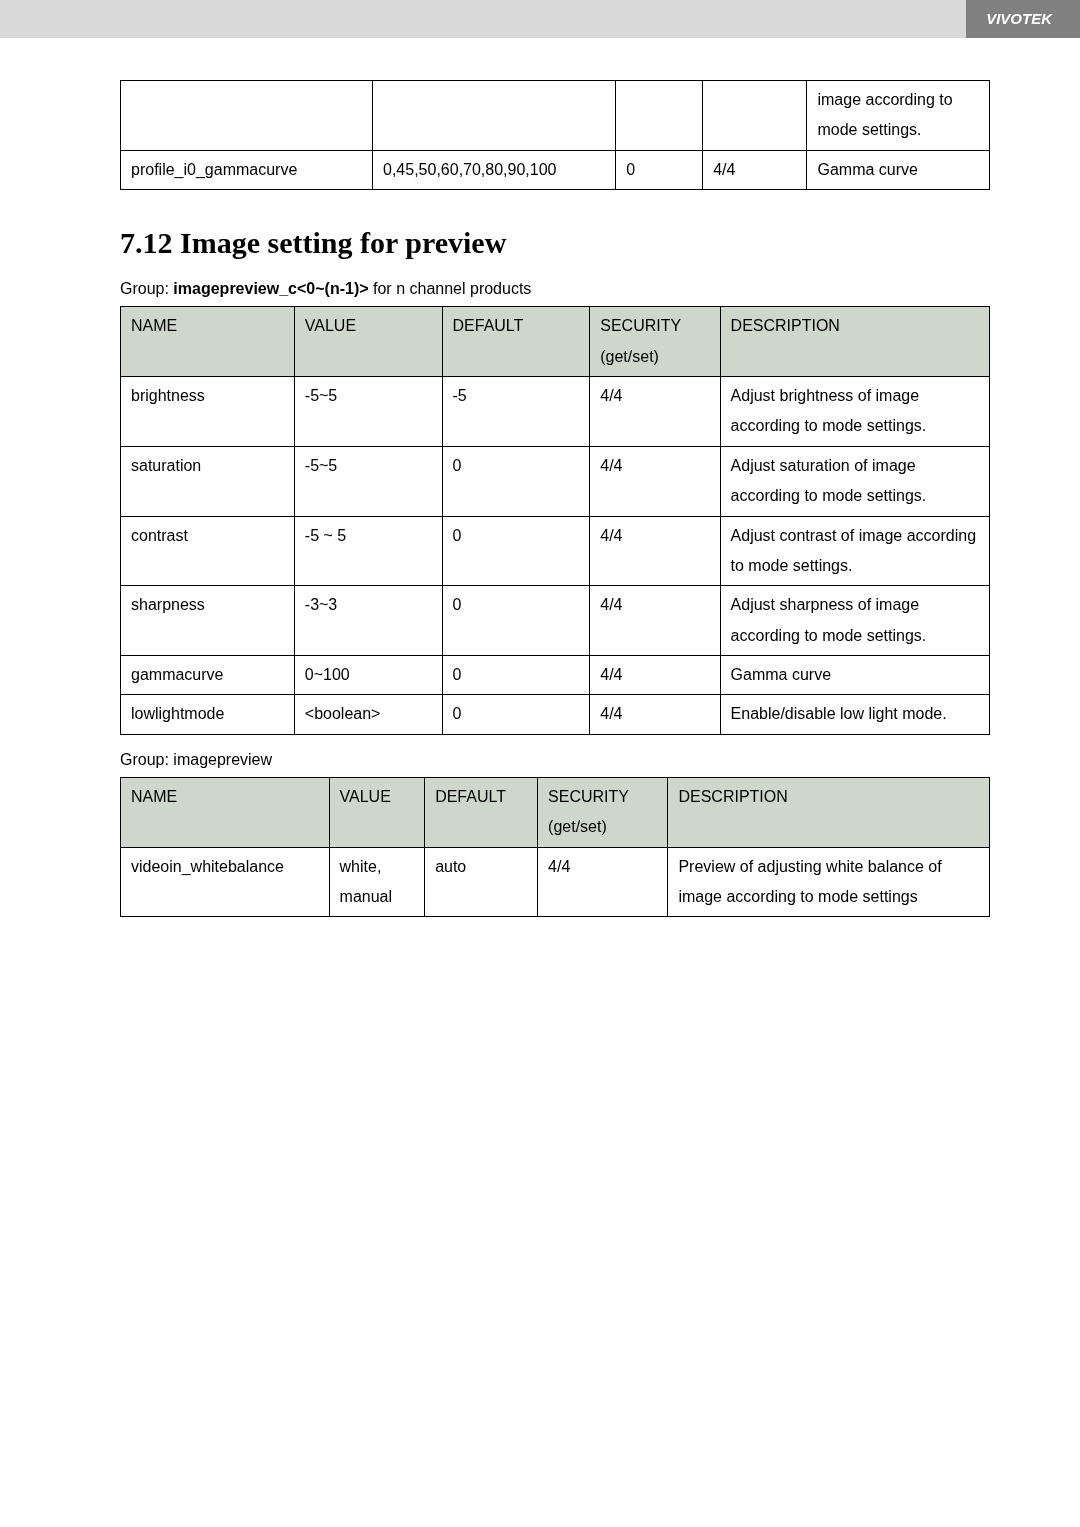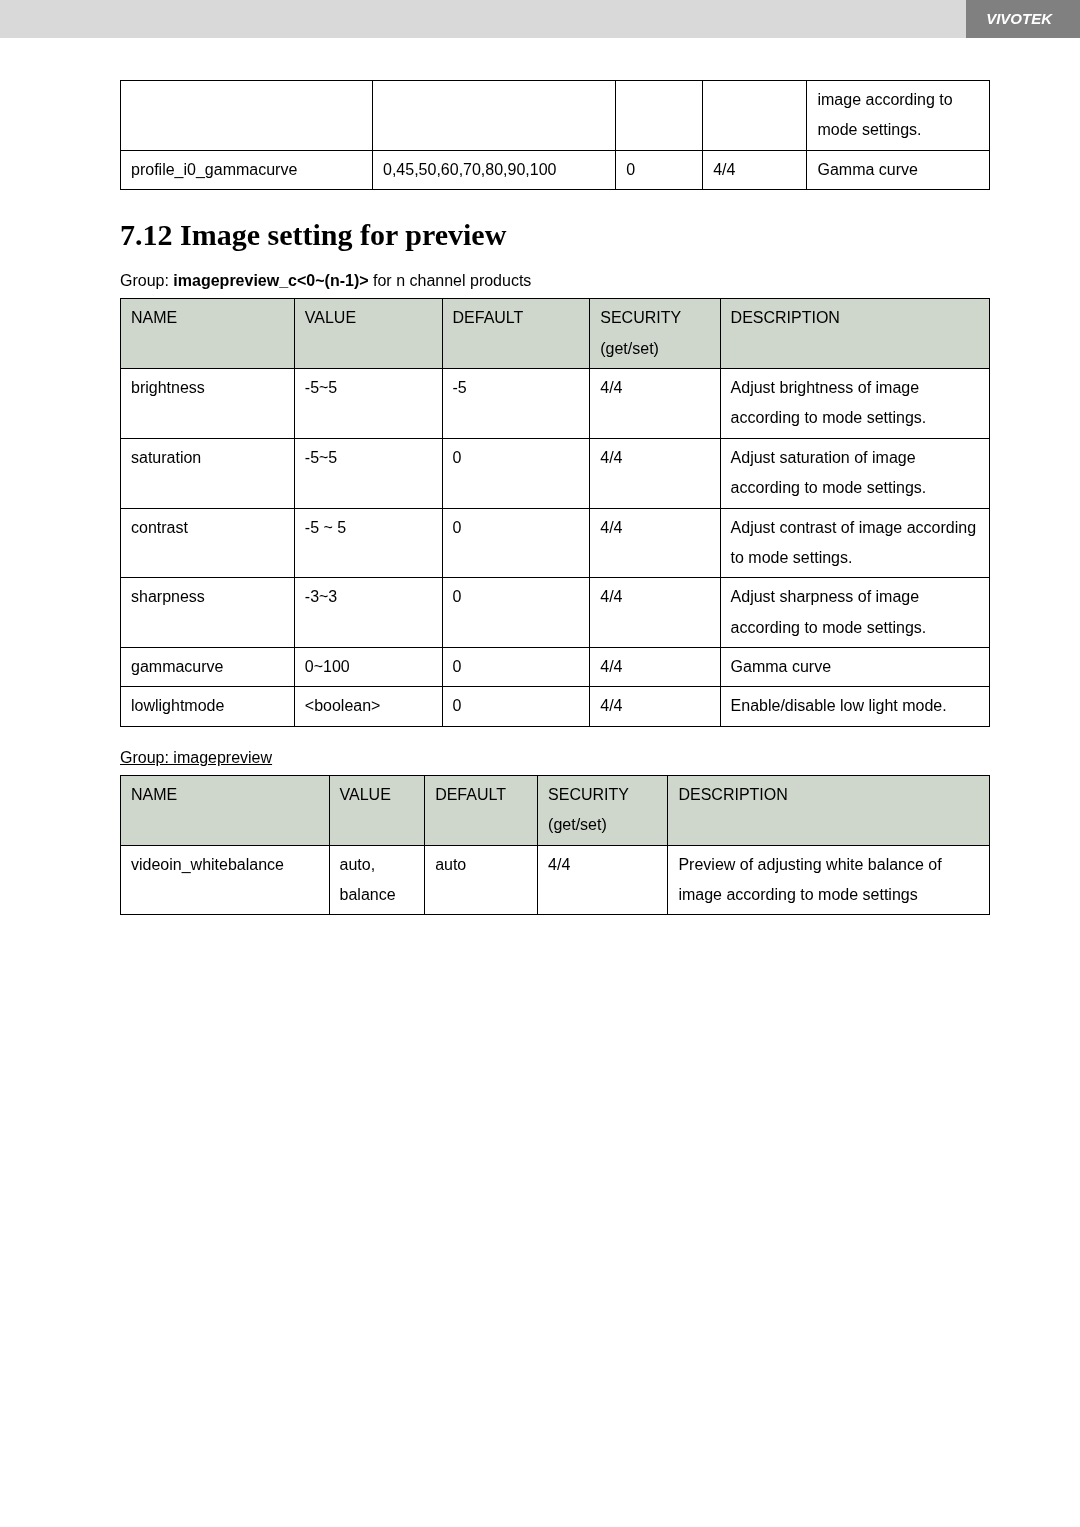--- a/index.html
+++ b/index.html
@@ -46,21 +46,21 @@
   }
   th.hdr, td.hdr {
     background: #cfd6cb;
     font-weight: normal;
     margin-left: 41px;
   }
   h2.section {
     font-family: "Times New Roman", Times, serif;
     font-weight: bold;
     font-size: 30px;
-    margin-top: 28px;
+    margin-top: 36px;
     margin-bottom: 14px;
   }
   .group-line {
     font-size: 16px;
     margin-bottom: 8px;
     margin-top: 20px;
   }
   .bold { font-weight: bold; }
   
   .t1 col.c1 { width: 29%; }
@@ -179,21 +179,21 @@
       <tr>
         <td>lowlightmode</td>
         <td>&lt;boolean&gt;</td>
         <td>0</td>
         <td>4/4</td>
         <td>Enable/disable low light mode.</td>
       </tr>
     </tbody>
   </table>
 
-  <p class="group-line" style="margin-top:22px;text-decoration:underline;">Group: imagepreview</p>
+  <p class="group-line" style="margin-top:16px;">Group: imagepreview</p>
 
   <table class="t3">
     <colgroup>
         <col class="c1">
         <col class="c2">
         <col class="c3">
         <col class="c4">
         <col class="c5">
       </colgroup>
     <thead>
@@ -201,20 +201,20 @@
         <td class="hdr">NAME</td>
         <td class="hdr">VALUE</td>
         <td class="hdr">DEFAULT</td>
         <td class="hdr">SECURITY (get/set)</td>
         <td class="hdr">DESCRIPTION</td>
       </tr>
     </thead>
     <tbody>
       <tr>
         <td>videoin_whitebalance</td>
-        <td>auto, balance</td>
+        <td>white, manual</td>
         <td>auto</td>
         <td>4/4</td>
         <td>Preview of adjusting white balance of image according to mode settings</td>
       </tr>
     </tbody>
   </table>
 </div>
 
 </body></html>

